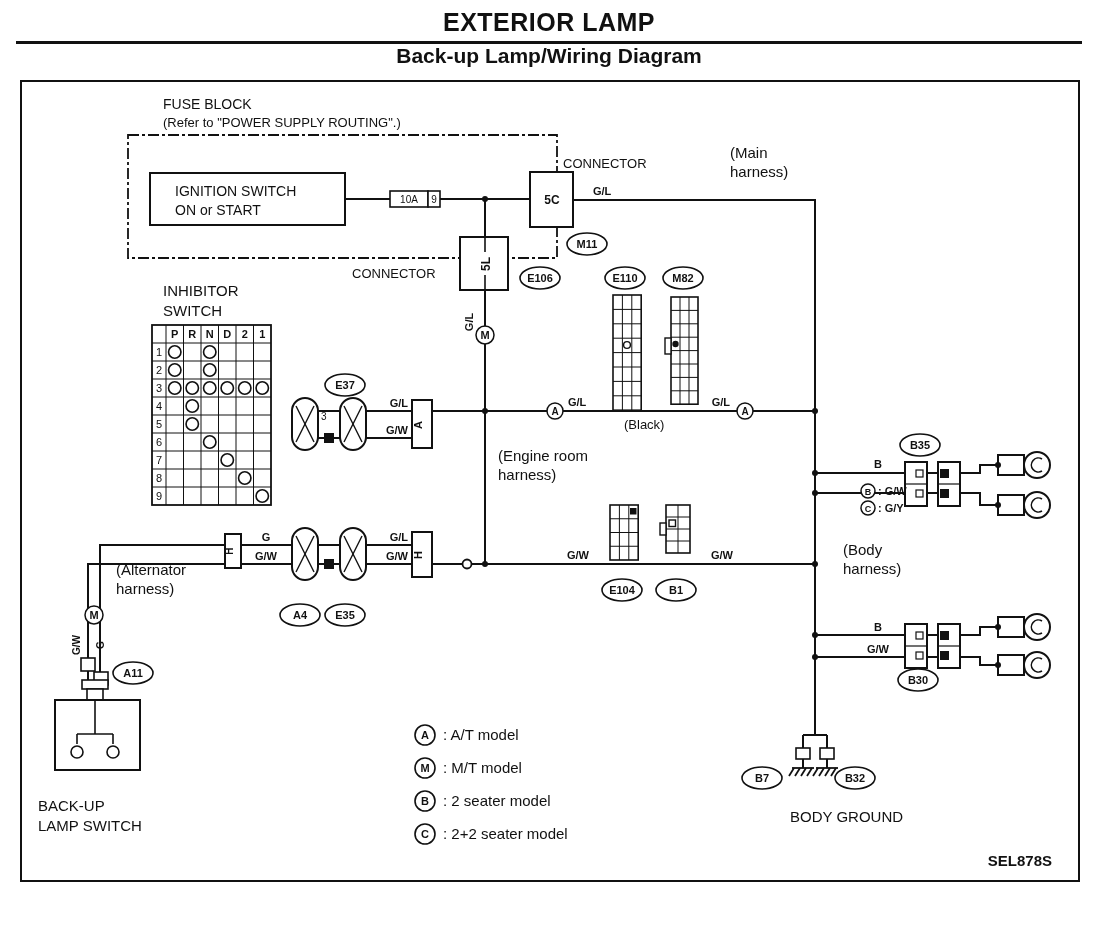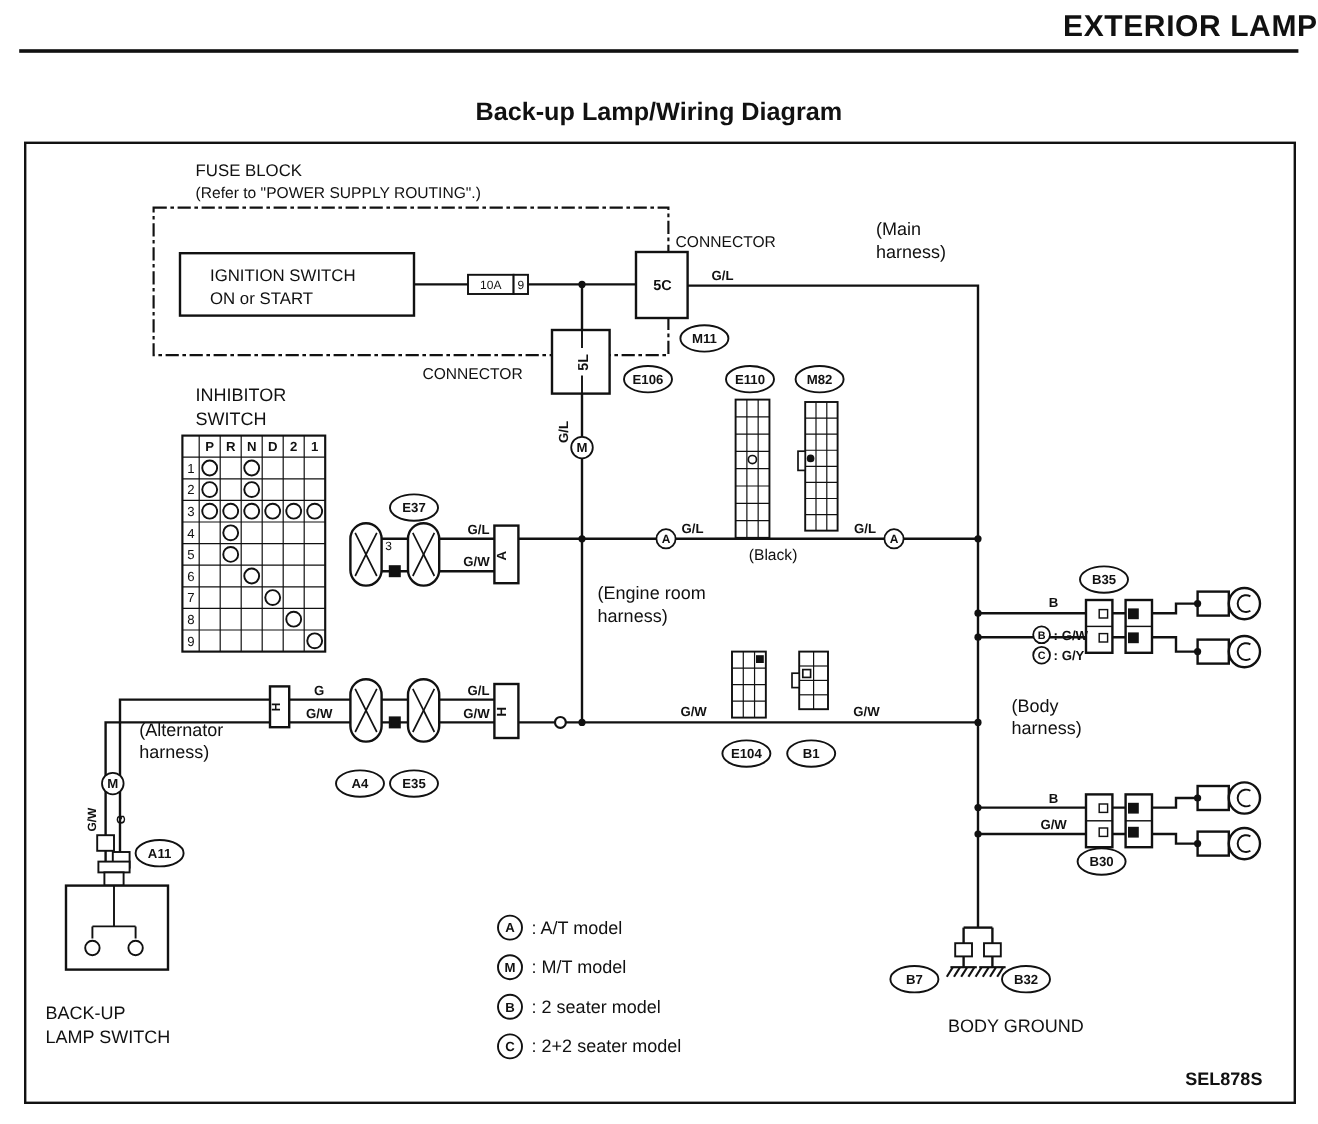--- a/index.html
+++ b/index.html
@@ -1,19 +1,19 @@
 <!DOCTYPE html>
 <html><head>
 <meta charset="utf-8">
 <style>
   html,body{margin:0;padding:0;background:#fff;}
   body{width:1098px;height:937px;font-family:"Liberation Sans",sans-serif;color:#111;overflow:hidden;}
-  .title{text-align:right;font-size:25px;font-weight:bold;padding-top:8px;letter-spacing:.5px;}
+  .title{text-align:center;font-size:25px;font-weight:bold;padding-top:8px;letter-spacing:.5px;}
   .title-rule{border-top:3px solid #111;margin:4px 16px 0 16px;}
-  .subtitle{text-align:center;font-size:21px;font-weight:bold;margin-top:38px;}
+  .subtitle{text-align:center;font-size:21px;font-weight:bold;}
   .diagram-box{margin:12px 0 0 20px;border:2.5px solid #111;width:1056px;height:798px;}
   #diagram-svg{display:block;}
   #diagram-svg text{font-family:"Liberation Sans",sans-serif;fill:#111;}
 </style>
 </head>
 <body>
 
 <div class="header">
   <div class="title">EXTERIOR LAMP</div>
   <div class="title-rule"></div>

